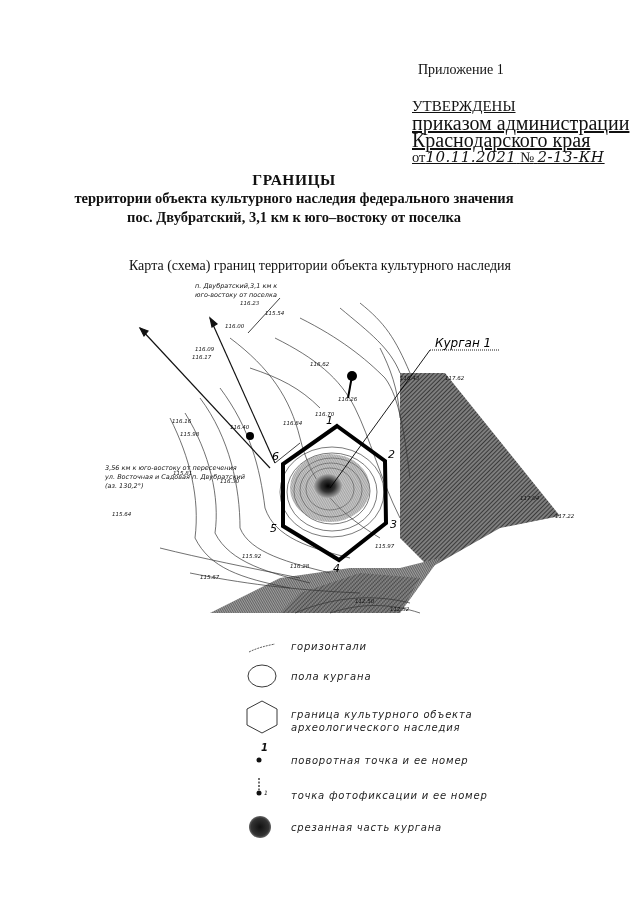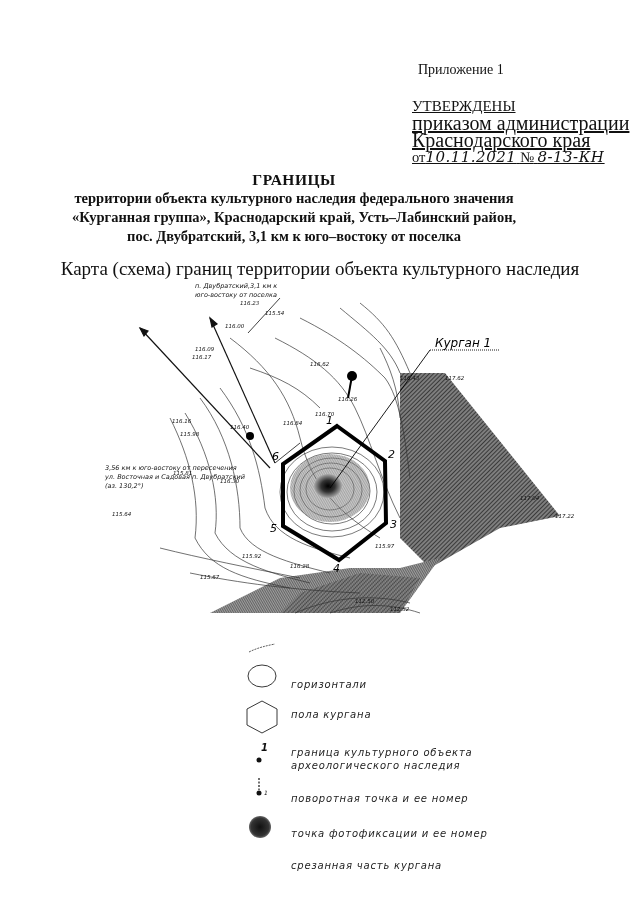--- a/index.html
+++ b/index.html
@@ -6,47 +6,46 @@
   body { width:640px; height:905px; position:relative; overflow:hidden; font-family:"Liberation Serif", serif; color:#111; }
   .abs { position:absolute; }
   .appendix { left:418px; top:62px; font-size:14px; }
   .approved { left:412px; top:98px; font-size:15px; line-height:17px;text-decoration:underline; }
   .approved .l1 { font-size:15px; }
   .approved .l2, .approved .l3 { font-size:20px; }
   .approved .date-line { font-size:14.5px; white-space:nowrap; }
   .hand { font-family:"DejaVu Serif", serif; font-style:italic; font-size:15px; text-decoration:underline; letter-spacing:0.5px;margin-top:44px; }
   .title-block { left:0; width:588px; top:170px; text-align:center; font-weight:bold; font-size:14.5px; line-height:19px; }
   .title-block .big { font-size:15.5px; letter-spacing:0.5px; }
-  .map-caption { left:0; width:640px; top:258px; text-align:center; font-size:19px; }
+  .map-caption { left:0; width:640px; top:258px; text-align:center; font-size:14px; }
   .map { left:100px; top:278px; width:530px; height:345px; }
   .legend { left:235px; top:636px; width:300px; }
   .leg-row { position:absolute; left:0; width:300px; }
   .leg-sym { position:absolute; left:0; width:50px; height:40px; }
-  .leg-text { position:absolute; left:56px; font-family:"DejaVu Sans", sans-serif; font-style:italic; font-size:10px; letter-spacing:0.8px; line-height:13px; color:#222;margin-top:38px; }
+  .leg-text { position:absolute; left:56px; font-family:"DejaVu Sans", sans-serif; font-style:italic; font-size:10px; letter-spacing:0.8px; line-height:13px; color:#222; }
 </style>
 </head>
 <body>
 
 <div class="abs appendix">Приложение 1</div>
 
 <div class="abs approved">
   <div class="l1">УТВЕРЖДЕНЫ</div>
   <div class="l2">приказом администрации</div>
   <div class="l3">Краснодарского края</div>
   <div class="date-line">
     <span>от</span><span class="hand">10.11.2021</span>
     <span>№</span>
-    <span class="hand">8-13-КН</span>
+    <span class="hand">2-13-КН</span>
   </div>
 </div>
 
 <div class="abs title-block">
   <div class="big">ГРАНИЦЫ</div>
   <div>территории объекта культурного наследия федерального значения</div>
-  <div>«Курганная группа», Краснодарский край, Усть–Лабинский район,</div>
   <div>пос. Двубратский, 3,1 км к юго–востоку от поселка</div>
 </div>
 
 <div class="abs map-caption">Карта (схема) границ территории объекта культурного наследия</div>
 
 <div class="abs map">
   <svg width="530" height="345" viewBox="0 0 530 345" xmlns="http://www.w3.org/2000/svg">
     <defs>
       <pattern id="hatch" width="3" height="3" patternUnits="userSpaceOnUse" patternTransform="rotate(45)">
         <rect width="3" height="3" fill="#777"></rect>

